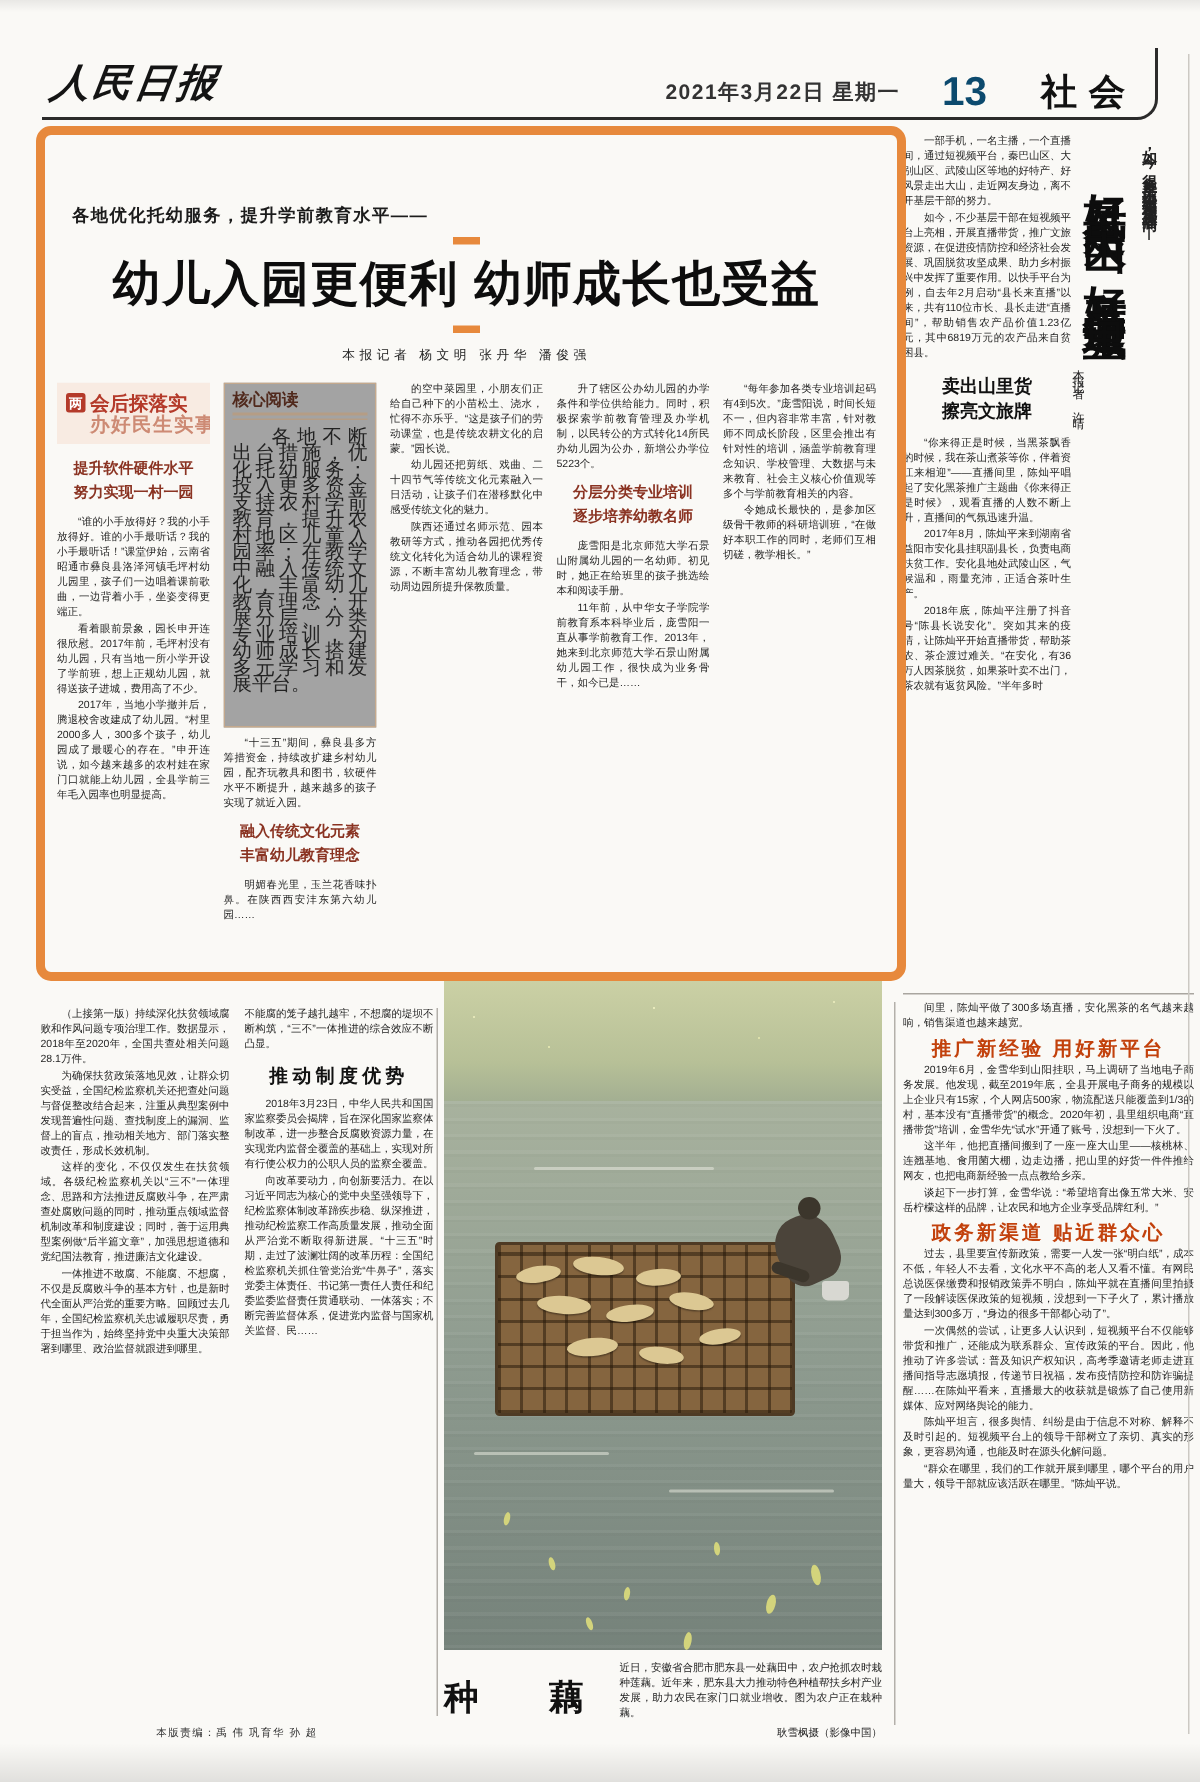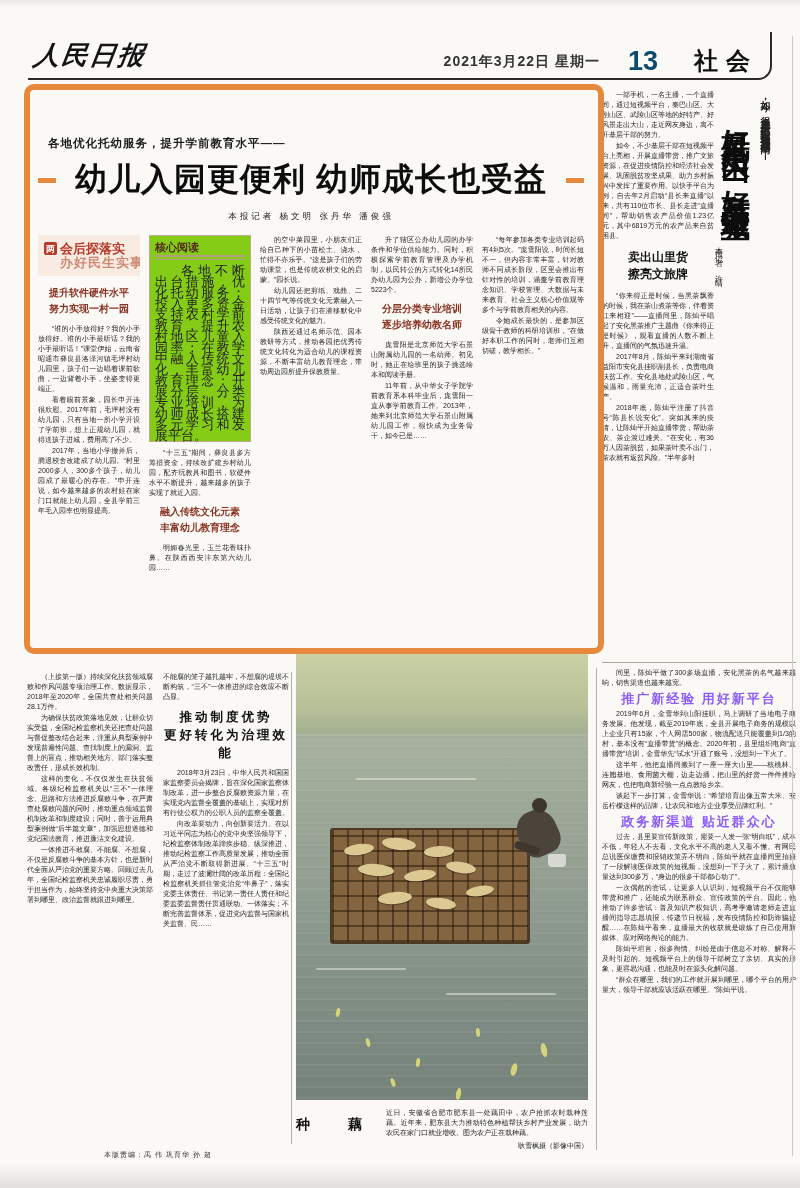--- a/index.html
+++ b/index.html
@@ -20,55 +20,55 @@
   .header-section{position:absolute;right:12px;bottom:1px;font-size:24px;font-weight:900;
         font-family:"Liberation Serif",serif;letter-spacing:8px;color:#111;}
 
   
   .orange-box{position:absolute;left:24px;top:84px;width:568px;height:558px;
         border:6px solid #e7893c;border-radius:10px;z-index:9;pointer-events:none;}
 
   
   .main-article{position:absolute;left:38px;top:100px;width:546px;margin-top:36px;}
   .kicker{font-size:11.5px;font-weight:700;letter-spacing:1px;color:#1c1c1c;margin-left:10px;}
-  .headline-row{display:flex;align-items:center;gap:5px;margin-top:7px;}
+  .headline-row{display:flex;align-items:center;gap:5px;margin-top:7px;flex-direction:column;}
   .h-dash{width:18px;height:5px;background:#e7893c;flex:none;}
   .headline{font-size:32px;font-weight:900;letter-spacing:1px;white-space:nowrap;color:#0d0d0d;flex:1;text-align:center;}
   .byline{text-align:center;font-size:8.5px;letter-spacing:3px;margin-top:9px;color:#222;}
   .cols{display:flex;gap:9px;margin-top:12px;height:430px;overflow:hidden;}
   .col{flex:1;font-size:7px;line-height:10px;text-align:justify;color:#1f1f1f;overflow:hidden;}
   .col p,.right-top p,.right-bottom p,.bl-col p{margin:0 0 1px;text-indent:2em;}
 
   .badge{background:#f8ebe2;padding:7px 4px 8px 6px;margin-bottom:9px;}
   .badge-line1{display:flex;align-items:center;gap:3px;font-size:13px;font-weight:900;color:#b43a2a;white-space:nowrap;}
   .badge-icon{width:13px;height:13px;background:#b43a2a;color:#fff;font-size:9px;font-weight:700;
         display:flex;align-items:center;justify-content:center;border-radius:2px;flex:none;}
   .badge-line2{font-size:13px;font-weight:700;color:#cd8a74;letter-spacing:1px;margin:3px 0 0 16px;white-space:nowrap;}
 
   .subhead-red{color:#8a3322;font-weight:900;font-size:10px;line-height:16px;text-align:center;margin:6px 0 7px;}
-  .core-box{border:1px solid #c4a98d;padding:6px 5px 0;margin-bottom:6px;background:#84cc16;}
+  .core-box{border:1px solid #c4a98d;padding:6px 5px 23px;margin-bottom:6px;background:#a3a3a3;}
   .core-title{font-size:11px;font-weight:900;color:#50291c;margin-bottom:3px;}
   .core-rule{border-top:2px solid #b59d85;border-bottom:1px solid #b59d85;height:2px;margin-bottom:5px;}
   .core-body{font-size:13px;line-height:11px;text-align:justify;text-indent:2em;color:#222;}
 
   
   .right-top{position:absolute;left:602px;top:90px;width:112px;height:554px;overflow:hidden;
         font-size:7px;line-height:10px;text-align:justify;color:#1f1f1f;}
   .subhead-dark2{font-weight:900;font-size:12px;line-height:17px;text-align:center;color:#111;margin:8px 0;text-indent:0;}
   .vert-byline{position:absolute;left:712px;top:240px;writing-mode:vertical-rl;font-size:8px;letter-spacing:4px;color:#222;}
   .vert-headline{position:absolute;left:716px;top:106px;height:540px;writing-mode:vertical-rl;
         font-family:"Liberation Serif",serif;font-size:29px;font-weight:900;letter-spacing:4px;color:#0d0d0d;}
   .vert-kicker{position:absolute;left:758px;top:92px;height:260px;writing-mode:vertical-rl;
         font-size:10px;font-weight:700;letter-spacing:2px;color:#222;}
 
   
   .rule-h{position:absolute;left:602px;top:662px;width:194px;height:1px;background:#a9a6a0;}
   .right-bottom{position:absolute;left:602px;top:668px;width:194px;height:482px;overflow:hidden;
         font-size:7px;line-height:10px;text-align:justify;color:#1f1f1f;}
-  .subhead-dark{font-weight:900;font-size:13px;text-align:center;letter-spacing:2px;color:#8b5cf6;margin:6px 0 5px;text-indent:0;}
+  .subhead-dark{font-weight:900;font-size:13px;text-align:center;letter-spacing:2px;color:#c2410c;margin:6px 0 5px;text-indent:0;}
   .v-divider{position:absolute;width:1px;background:#b3b0aa;}
 
   
   .bottom-left{position:absolute;left:27px;top:672px;width:262px;height:472px;display:flex;gap:10px;overflow:hidden;}
   .bl-col{flex:1;font-size:7px;line-height:10px;text-align:justify;color:#1f1f1f;overflow:hidden;}
   .subhead-sp{font-weight:900;font-size:12.5px;line-height:18px;letter-spacing:3px;text-align:center;color:#111;margin:6px 0;}
   .no-indent{text-indent:0 !important;}
   .footer-credit{position:absolute;left:27px;top:1150px;width:262px;text-align:center;font-size:7px;
         letter-spacing:1px;color:#333;}
 
@@ -95,21 +95,21 @@
   .ph-person-body{position:absolute;left:222px;top:162px;width:40px;height:46px;border-radius:45% 45% 35% 35%;
         background:#4b443a;transform:rotate(-24deg);}
   .ph-person-arm{position:absolute;left:218px;top:196px;width:26px;height:8px;border-radius:4px;
         background:#3c362c;transform:rotate(18deg);}
   .ph-bucket{position:absolute;left:252px;top:206px;width:18px;height:13px;background:#d8d8d2;border-radius:2px 2px 4px 4px;}
   .sprout{position:absolute;width:4px;height:9px;border-radius:50%;background:#d3d47c;}
   .ph-ripple{position:absolute;height:2px;border-radius:2px;background:rgba(230,232,220,0.55);}
 
   
   .caption{position:absolute;left:296px;top:1108px;width:292px;display:flex;gap:12px;}
-  .cap-title{font-family:"Liberation Serif",serif;font-size:14px;font-weight:900;letter-spacing:12px;
+  .cap-title{font-family:"Liberation Serif",serif;font-size:23px;font-weight:900;letter-spacing:12px;
         margin-top:8px;white-space:nowrap;color:#111;}
   .cap-right{flex:1;font-size:7px;line-height:10px;text-align:justify;color:#222;}
   .cap-credit{text-align:right;margin-top:3px;font-size:7px;color:#222;}
 
   .page-edge{position:absolute;left:792px;top:36px;width:1px;height:1120px;background:#ccc9c3;}
 </style>
 </head>
 <body>
 
 <div class="page">
@@ -244,21 +244,20 @@
           <p>（上接第一版）持续深化扶贫领域腐败和作风问题专项治理工作。数据显示，2018年至2020年，全国共查处相关问题28.1万件。</p>
           <p>为确保扶贫政策落地见效，让群众切实受益，全国纪检监察机关还把查处问题与督促整改结合起来，注重从典型案例中发现普遍性问题、查找制度上的漏洞、监督上的盲点，推动相关地方、部门落实整改责任，形成长效机制。</p>
           <p>这样的变化，不仅仅发生在扶贫领域。各级纪检监察机关以“三不”一体理念、思路和方法推进反腐败斗争，在严肃查处腐败问题的同时，推动重点领域监督机制改革和制度建设；同时，善于运用典型案例做“后半篇文章”，加强思想道德和党纪国法教育，推进廉洁文化建设。</p>
           <p>一体推进不敢腐、不能腐、不想腐，不仅是反腐败斗争的基本方针，也是新时代全面从严治党的重要方略。回顾过去几年，全国纪检监察机关忠诚履职尽责，勇于担当作为，始终坚持党中央重大决策部署到哪里、政治监督就跟进到哪里。</p>
         </div>
     </div>
     <div class="bl-col">
       <p class="no-indent">不能腐的笼子越扎越牢，不想腐的堤坝不断构筑，“三不”一体推进的综合效应不断凸显。</p>
       <div class="subhead-sp">
         <div>推动制度优势</div>
-        <div>更好转化为治理效能</div>
       </div>
       <div>
           <p>2018年3月23日，中华人民共和国国家监察委员会揭牌，旨在深化国家监察体制改革，进一步整合反腐败资源力量，在实现党内监督全覆盖的基础上，实现对所有行使公权力的公职人员的监察全覆盖。</p>
           <p>向改革要动力，向创新要活力。在以习近平同志为核心的党中央坚强领导下，纪检监察体制改革蹄疾步稳、纵深推进，推动纪检监察工作高质量发展，推动全面从严治党不断取得新进展。“十三五”时期，走过了波澜壮阔的改革历程：全国纪检监察机关抓住管党治党“牛鼻子”，落实党委主体责任、书记第一责任人责任和纪委监委监督责任贯通联动、一体落实；不断完善监督体系，促进党内监督与国家机关监督、民……</p>
         </div>
     </div>
   </div>
   <div class="footer-credit">本版责编：禹 伟  巩育华  孙 超</div>
 
   <div class="photo">

